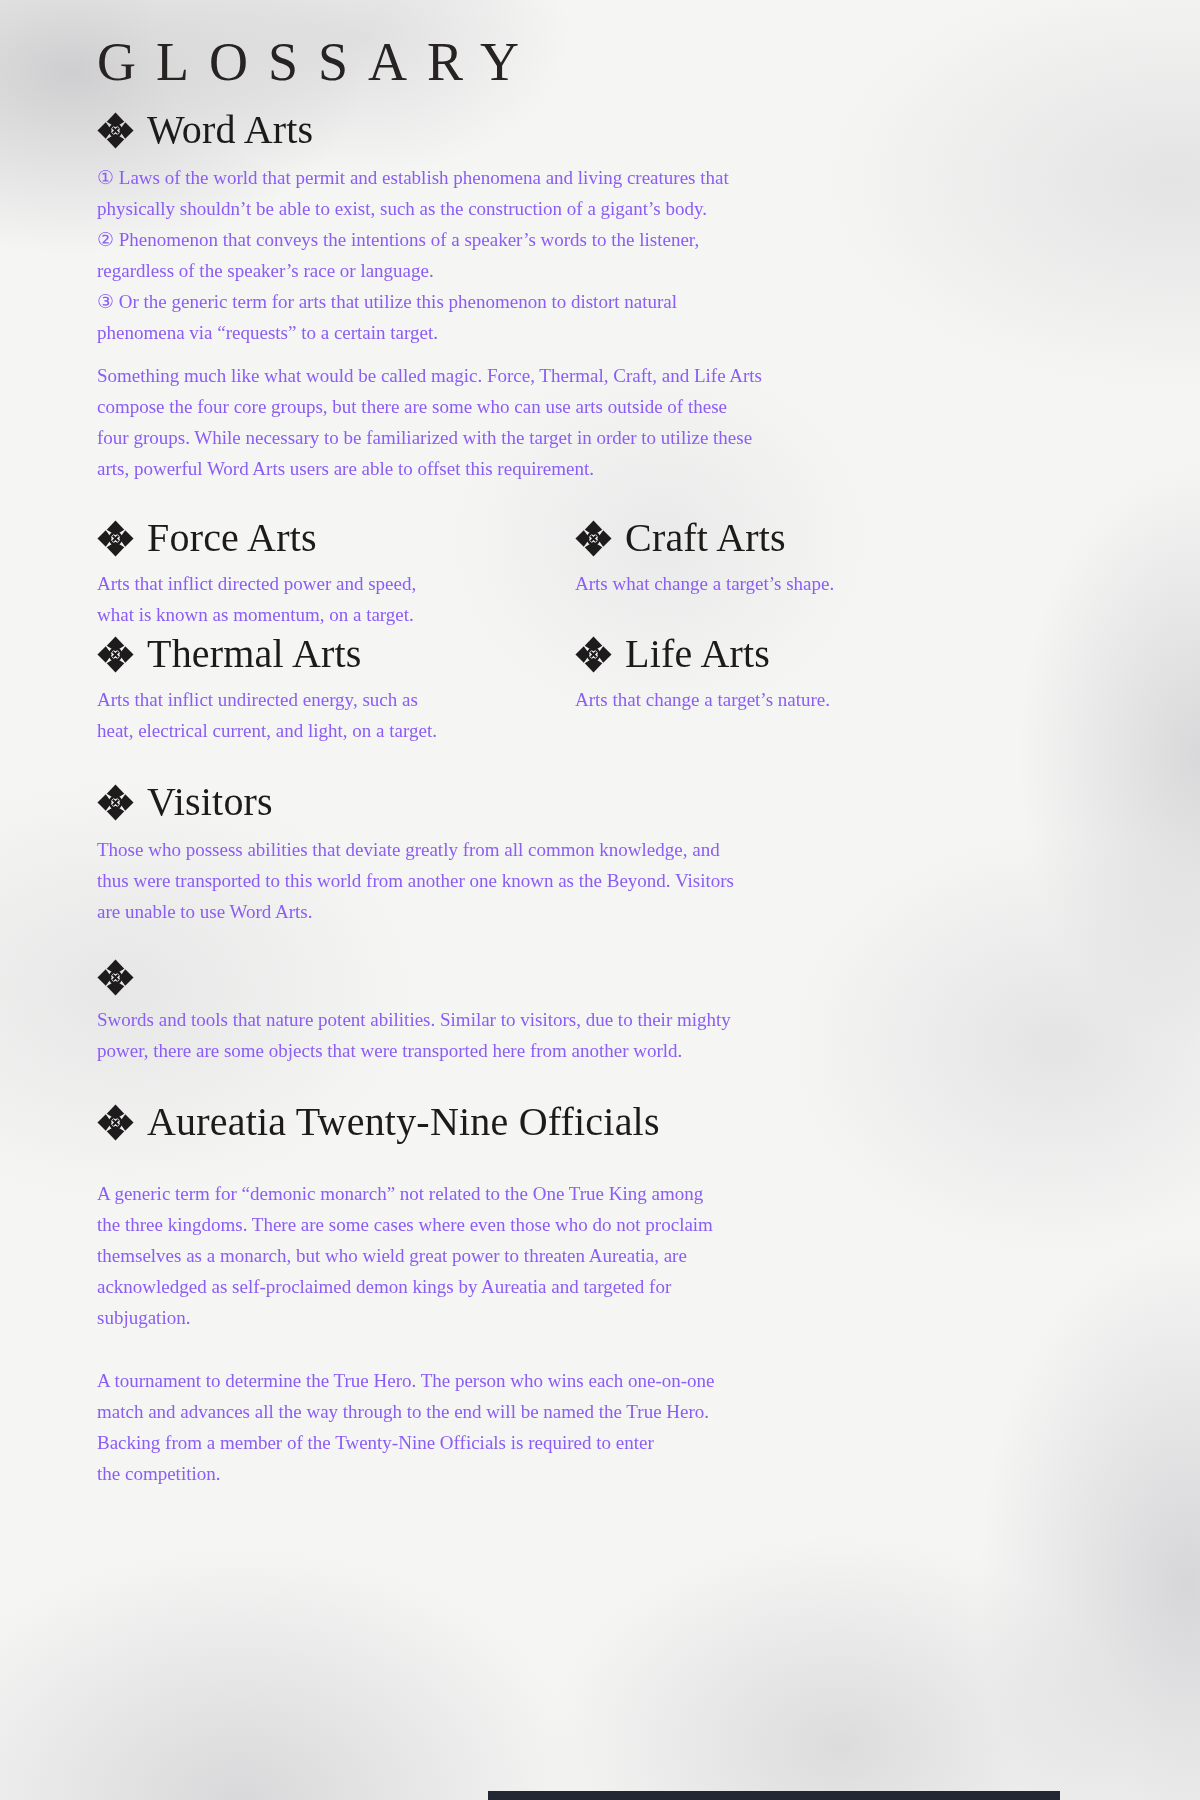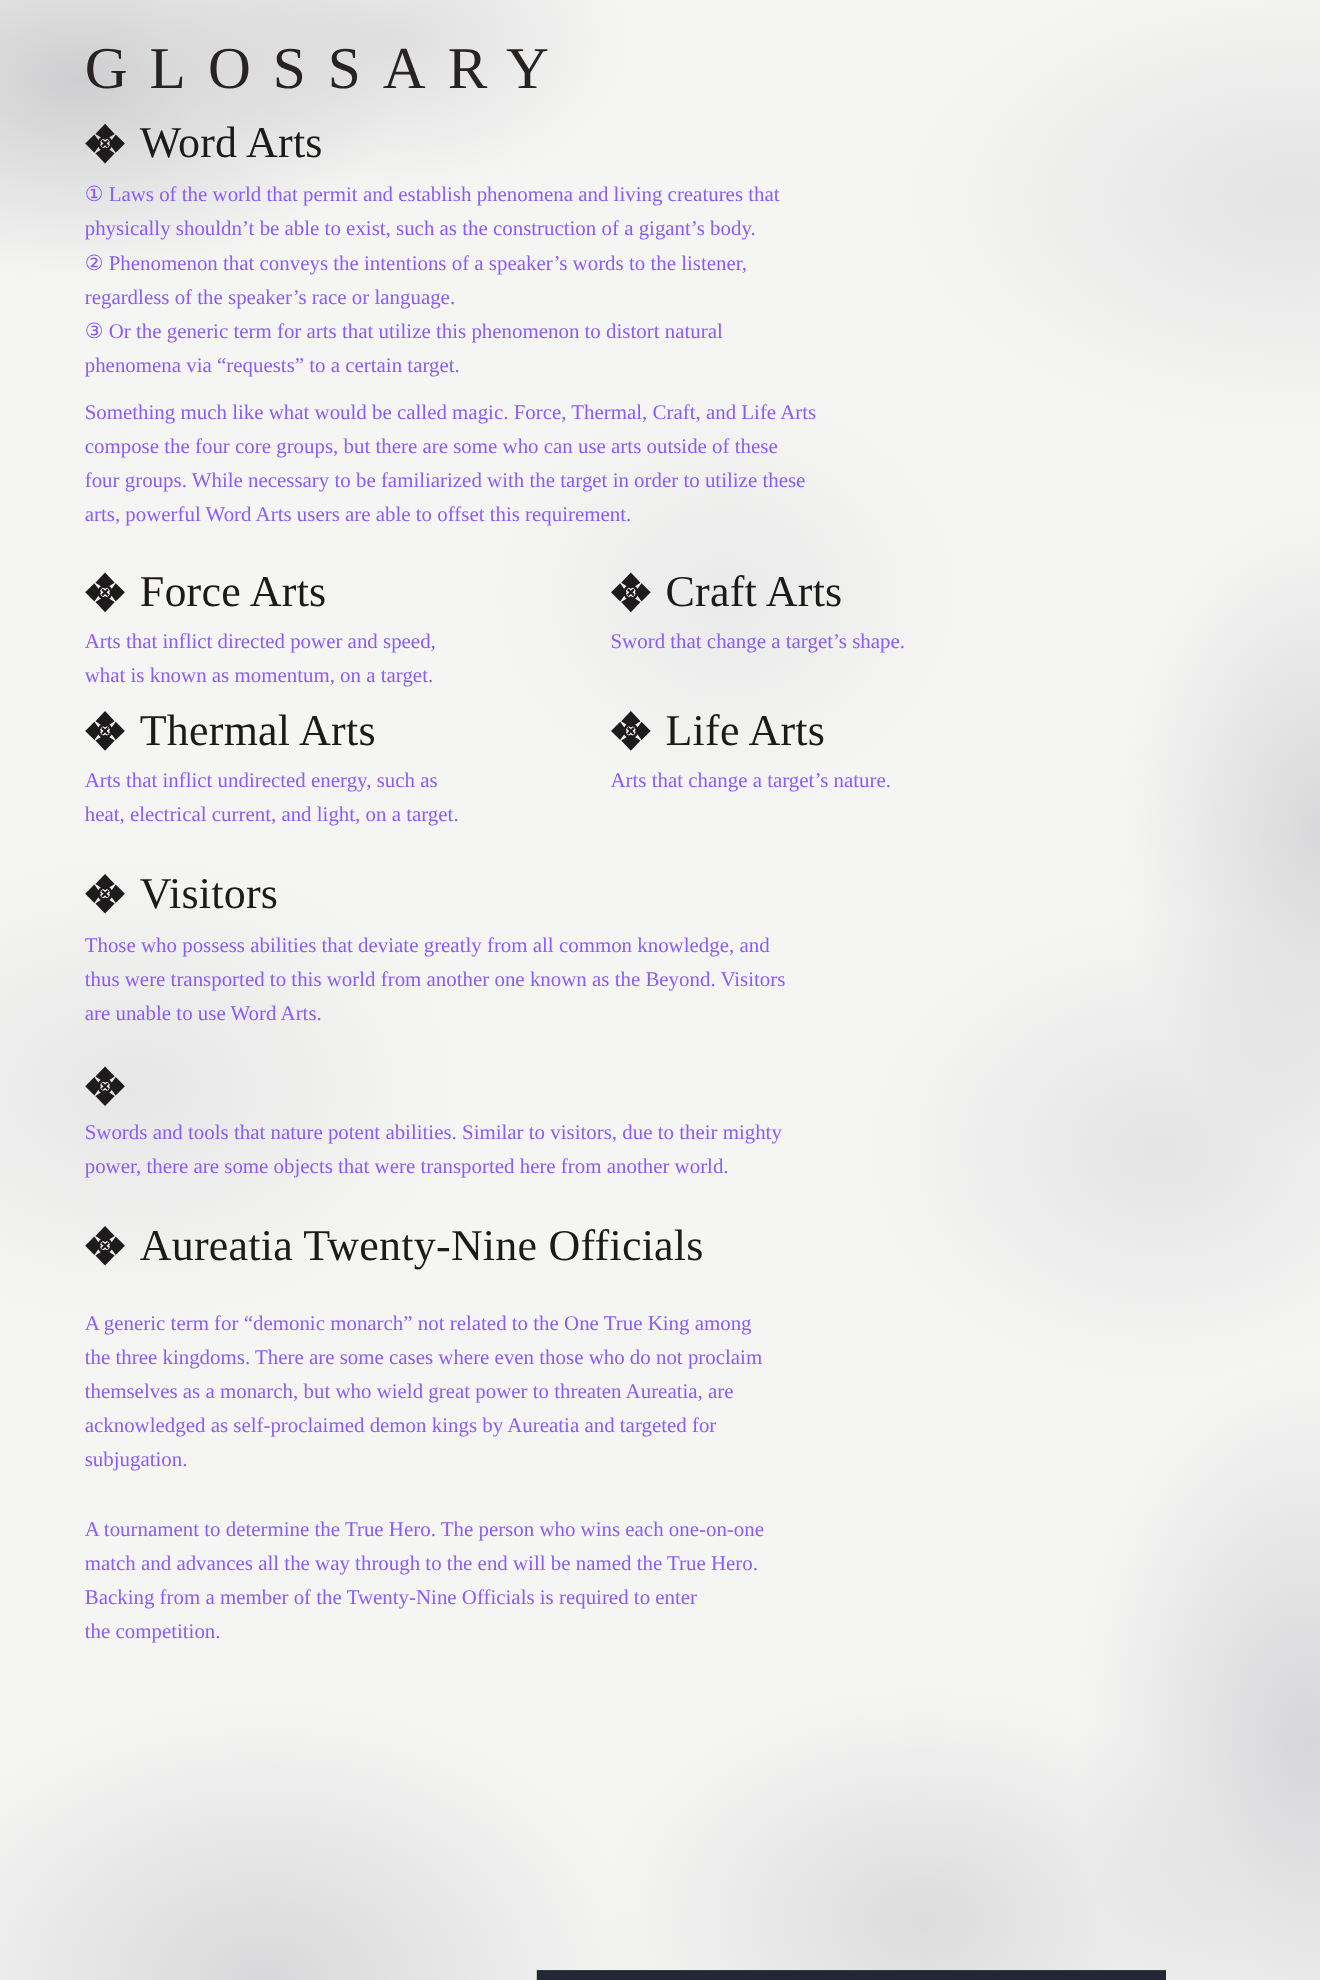--- a/index.html
+++ b/index.html
@@ -16,21 +16,21 @@
       radial-gradient(ellipse 300px 200px at 30% 2%, rgba(160,160,166,.26), rgba(160,160,166,0) 70%),
       radial-gradient(ellipse 500px 300px at 98% 10%, rgba(165,165,170,.22), rgba(165,165,170,0) 70%),
       radial-gradient(ellipse 260px 420px at 100% 42%, rgba(150,150,158,.30), rgba(150,150,158,0) 70%),
       radial-gradient(ellipse 380px 300px at 88% 58%, rgba(160,160,168,.20), rgba(160,160,168,0) 70%),
       radial-gradient(ellipse 300px 260px at 55% 30%, rgba(170,170,176,.15), rgba(170,170,176,0) 70%),
       radial-gradient(ellipse 420px 300px at 10% 55%, rgba(165,165,170,.18), rgba(165,165,170,0) 70%),
       radial-gradient(ellipse 500px 360px at 20% 100%, rgba(150,150,158,.30), rgba(150,150,158,0) 70%),
       radial-gradient(ellipse 420px 300px at 70% 97%, rgba(155,155,162,.28), rgba(155,155,162,0) 70%),
       radial-gradient(ellipse 300px 500px at 99% 88%, rgba(150,150,160,.32), rgba(150,150,160,0) 70%);
   }
-  .page { position: relative; width: 100%; height: 100%; padding: 32px 0 0 77px; }
+  .page { position: relative; width: 100%; height: 100%; padding: 32px 0 0 97px; }
   .content { width: 900px; }
   .title {
     font-size: 54px;
     font-weight: 400;
     letter-spacing: 20px;
     line-height: 60px;
     color: #272323;
     margin-bottom: 14px;
   }
   h2.head {
@@ -50,21 +50,21 @@
     line-height: 31px;
     white-space: pre-line;
     color: #8b5cf6;
   }
   .para-gap { margin-top: 12px; }
   .section { margin-top: 32px; }
   .arts-grid {
     margin-top: 30px;
     display: grid;
     grid-template-columns: 478px 1fr;
-    row-gap: 10px;
+    row-gap: 0;
   }
   .arts-grid h2.head { margin-bottom: 6px; }
   .arts-cell { padding-right: 30px; }
   .bottom-bar {
     position: absolute;
     left: 488px;
     bottom: 0;
     width: 572px;
     height: 9px;
     background: #232733;
@@ -121,21 +121,21 @@
         <p class="desc">Arts that inflict directed power and speed,
 what is known as momentum, on a target.</p>
       </div>
       <div class="arts-cell">
         <h2 class="head">
           <svg class="orn" viewBox="0 0 40 40" aria-hidden="true">
               <use href="#ornament"></use>
             </svg>
           <span>Craft Arts</span>
         </h2>
-        <p class="desc">Sword that change a target’s shape.</p>
+        <p class="desc">Arts what change a target’s shape.</p>
       </div>
       <div class="arts-cell">
         <h2 class="head">
           <svg class="orn" viewBox="0 0 40 40" aria-hidden="true">
               <use href="#ornament"></use>
             </svg>
           <span>Thermal Arts</span>
         </h2>
         <p class="desc">Arts that inflict undirected energy, such as
 heat, electrical current, and light, on a target.</p>

